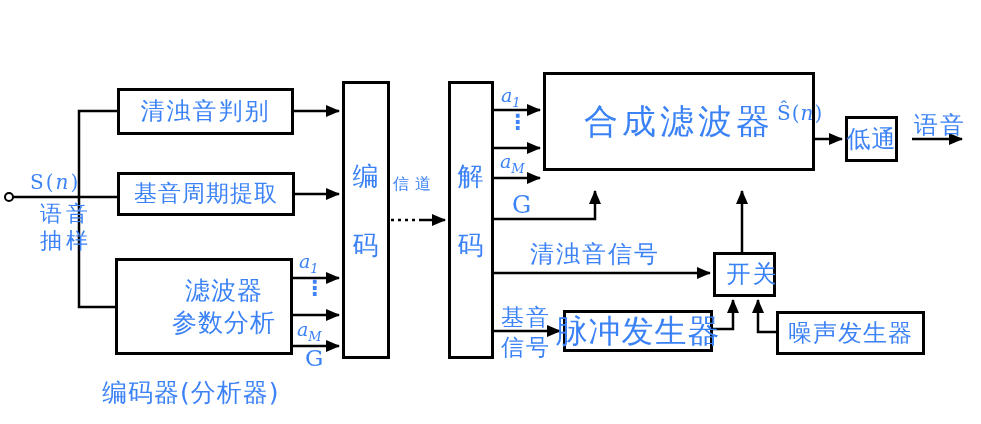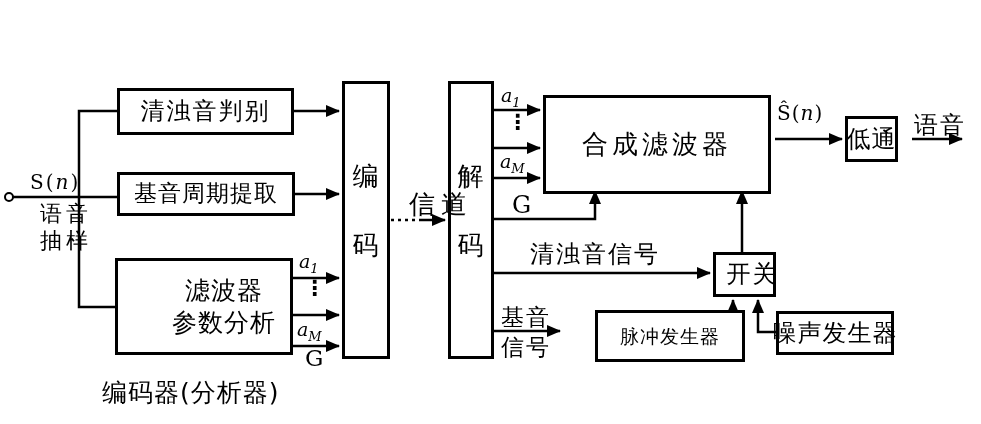--- a/index.html
+++ b/index.html
@@ -1,47 +1,47 @@
 <!DOCTYPE html>
 <html><head>
 <meta charset="utf-8">
 <style>
   html,body{margin:0;padding:0;background:#fff;}
   .stage{
     position:relative;width:981px;height:424px;background:#ffffff;
-    font-family:"DejaVu Sans",sans-serif;color:#000000;overflow:hidden;
+    font-family:"DejaVu Sans",sans-serif;color:#3b82f6;overflow:hidden;
   }
   .wires{position:absolute;left:0;top:0;width:981px;height:424px;}
   .box{
     position:absolute;box-sizing:border-box;border:3px solid #000;background:#fff;
     display:flex;align-items:center;justify-content:center;text-align:center;
     font-size:24px;line-height:1.2;letter-spacing:1px;white-space:nowrap;
   }
   .b-voiced {left:117px;top:88px;width:177px;height:47px;letter-spacing:2px;}
   .b-pitch  {left:117px;top:172px;width:178px;height:44px;font-size:23px;letter-spacing:1px;text-align:right;}
   .b-filter {left:115px;top:258px;width:178px;height:97px;font-size:25px;}
   .b-filter .two{display:block;line-height:32px;margin-left:40px;}
   .b-encode {left:342px;top:81px;width:48px;height:278px;flex-direction:column;gap:38px;font-size:26px;}
   .b-encode span, .b-decode span{display:block;transform:translateY(-9px);}
   .b-decode {left:448px;top:81px;width:46px;height:278px;flex-direction:column;gap:38px;font-size:26px;}
-  .b-synth  {left:543px;top:95px;width:228px;height:99px;font-size:26px;letter-spacing:4px;}
+  .b-synth  {left:543px;top:72px;width:272px;height:99px;font-size:34px;letter-spacing:4px;}
   .b-lowpass{left:845px;top:116px;width:53px;height:46px;font-size:24px;letter-spacing:1px;}
   .b-switch {left:713px;top:252px;width:63px;height:45px;font-size:24px;letter-spacing:2px;padding-left:16px;}
-  .b-pulse  {left:595px;top:310px;width:150px;height:52px;font-size:19px;}
-  .b-noise  {left:776px;top:311px;width:118px;height:44px;font-size:24px;text-align:center;}
+  .b-pulse  {left:563px;top:310px;width:150px;height:42px;font-size:32px;}
+  .b-noise  {left:776px;top:311px;width:149px;height:44px;font-size:24px;text-align:center;}
   .lbl{position:absolute;white-space:nowrap;line-height:1.1;}
   .serif{font-family:"DejaVu Serif","Liberation Serif",serif;}
   .it{font-style:italic;}
   .l-sn      {left:14px;top:171px;font-size:20px;letter-spacing:2px;margin-left:16px;}
   .l-indesc  {left:40px;top:200px;font-size:22px;letter-spacing:4px;line-height:27px;}
   .l-a1-enc  {left:299px;top:251px;font-size:19px;}
   .l-dots-enc{left:304px;top:278px;font-size:21px;font-weight:bold;line-height:1;}
   .l-am-enc  {left:297px;top:319px;font-size:19px;}
   .l-g-enc   {left:305px;top:346px;font-size:23px;}
-  .l-channel {left:393px;top:190px;font-size:26px;letter-spacing:6px;margin-left:16px;}
+  .l-channel {left:393px;top:175px;font-size:16px;letter-spacing:6px;}
   .l-a1-dec  {left:501px;top:85px;font-size:19px;}
   .l-dots-dec{left:507px;top:112px;font-size:21px;font-weight:bold;line-height:1;}
   .l-am-dec  {left:500px;top:151px;font-size:19px;}
   .l-g-dec   {left:512px;top:192px;font-size:24px;}
   .l-voiced  {left:530px;top:241px;font-size:24px;letter-spacing:2px;}
   .l-pitch   {left:501px;top:302px;font-size:23px;letter-spacing:2px;line-height:30px;}
   .l-shat    {left:777px;top:102px;font-size:20px;letter-spacing:1px;}
   .l-out     {left:914px;top:112px;font-size:24px;letter-spacing:2px;}
   .l-cap-enc {left:102px;top:379px;font-size:25px;letter-spacing:1px;}
   .l-cap-dec {left:583px;top:379px;font-size:25px;letter-spacing:1px;}

